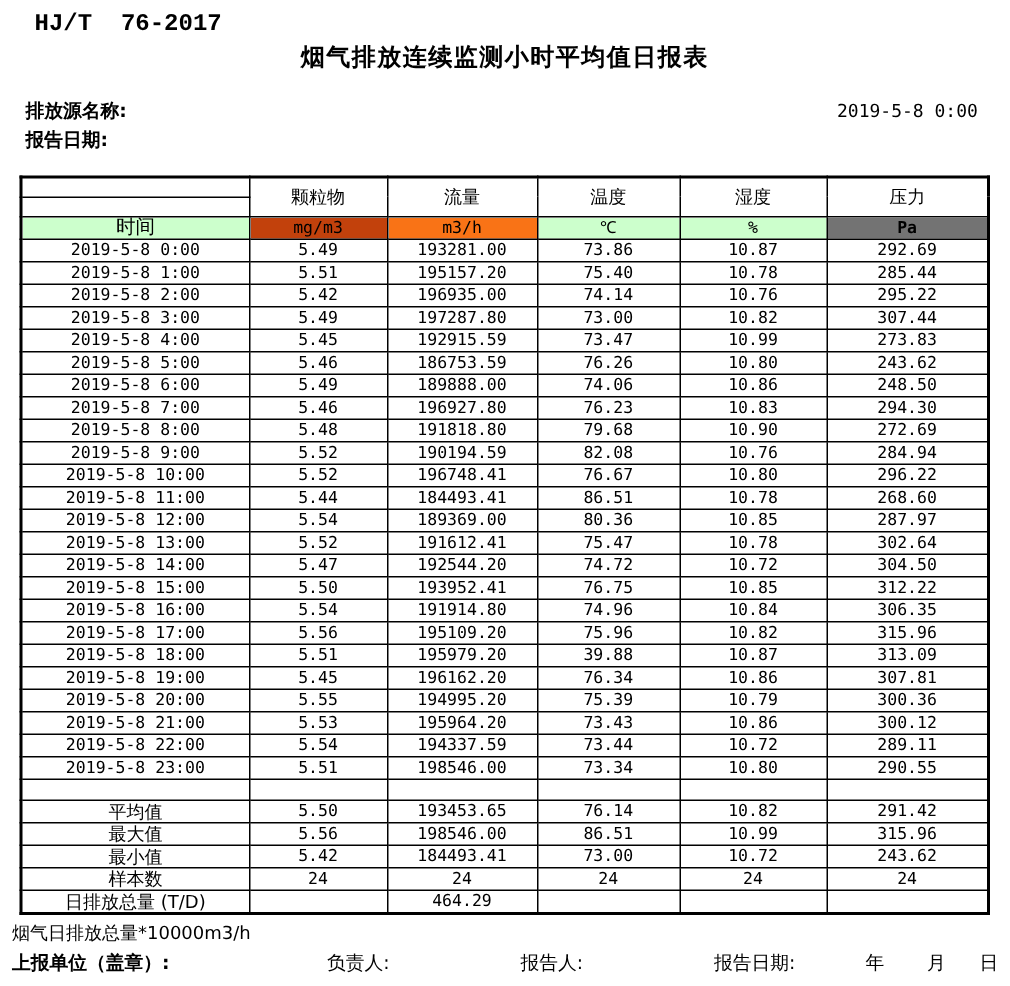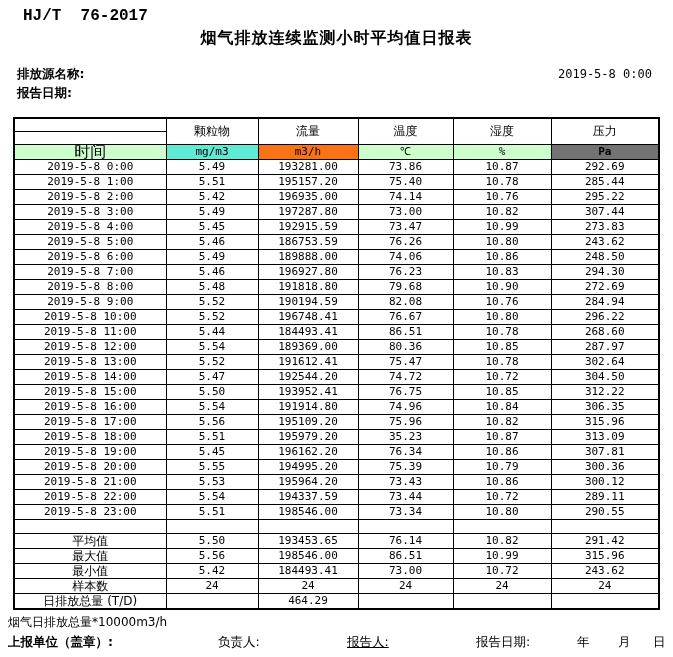--- a/index.html
+++ b/index.html
@@ -36,31 +36,31 @@
   }
   table.report td, table.report th {
     border:1px solid #000; text-align:center; vertical-align:middle;
     padding:0; overflow:hidden; white-space:nowrap;
     font-weight:normal;
     font-family:"DejaVu Sans Mono","Liberation Mono",monospace;
   }
   tr.hdr-split td, tr.hdr-split th { height:13px; line-height:13px; }
   tr.hdr-split th { font-size:12px; font-family:"DejaVu Sans","Liberation Sans",sans-serif; }
   tr.units-row td { height:14px; line-height:14px; background:#ccffcc; font-size:11px; }
-  tr.units-row td.time-label-cell { font-size:16px; font-family:"DejaVu Sans","Liberation Sans",sans-serif; }
+  tr.units-row td.time-label-cell { font-size:13px; font-family:"DejaVu Sans","Liberation Sans",sans-serif; }
   tbody tr td { height:14px; line-height:14px; }
   tbody.summary td.label-cell { font-family:"DejaVu Sans","Liberation Sans",sans-serif; font-size:12px; }
 
   .footer-note { position:absolute; top:614px; left:8px; font-size:12px;
     font-family:"DejaVu Sans","Liberation Sans",sans-serif; }
   .footer-line { position:absolute; top:634px; left:0; width:673px; height:18px; font-size:12.5px; }
   .footer-line span { position:absolute; top:0; white-space:nowrap; }
   .f-unit { left:8px;font-weight:bold; }
   .f-resp { left:218px; }
-  .f-reporter { left:347px;text-decoration:underline; }
+  .f-reporter { left:347px; }
   .f-rdate { left:476px; }
   .f-year { left:577px; }
   .f-month { left:618px; }
   .f-day { left:653px; }
 </style>
 </head>
 <body>
 
 <div class="page">
 
@@ -88,21 +88,21 @@
         <th rowspan="2">流量</th>
         <th rowspan="2">温度</th>
         <th rowspan="2">湿度</th>
         <th rowspan="2">压力</th>
       </tr>
       <tr class="hdr-split">
         <td></td>
       </tr>
       <tr class="units-row">
         <td class="time-label-cell" style="background: rgb(204, 255, 204);">时间</td>
-        <td style="background: #5eead4;">mg/m3</td>
+        <td style="background: #c2410c;">mg/m3</td>
         <td style="background: #f97316;">m3/h</td>
         <td style="background: rgb(204, 255, 204);">℃</td>
         <td style="background: rgb(204, 255, 204);">%</td>
         <td style="background: #737373; font-weight: bold;">Pa</td>
       </tr>
     </thead>
     <tbody>
         <tr>
           <td>2019-5-8 0:00</td>
           <td>5.49</td>
@@ -244,21 +244,21 @@
           <td>5.56</td>
           <td>195109.20</td>
           <td>75.96</td>
           <td>10.82</td>
           <td>315.96</td>
         </tr>
         <tr>
           <td>2019-5-8 18:00</td>
           <td>5.51</td>
           <td>195979.20</td>
-          <td>35.23</td>
+          <td>39.88</td>
           <td>10.87</td>
           <td>313.09</td>
         </tr>
         <tr>
           <td>2019-5-8 19:00</td>
           <td>5.45</td>
           <td>196162.20</td>
           <td>76.34</td>
           <td>10.86</td>
           <td>307.81</td>

